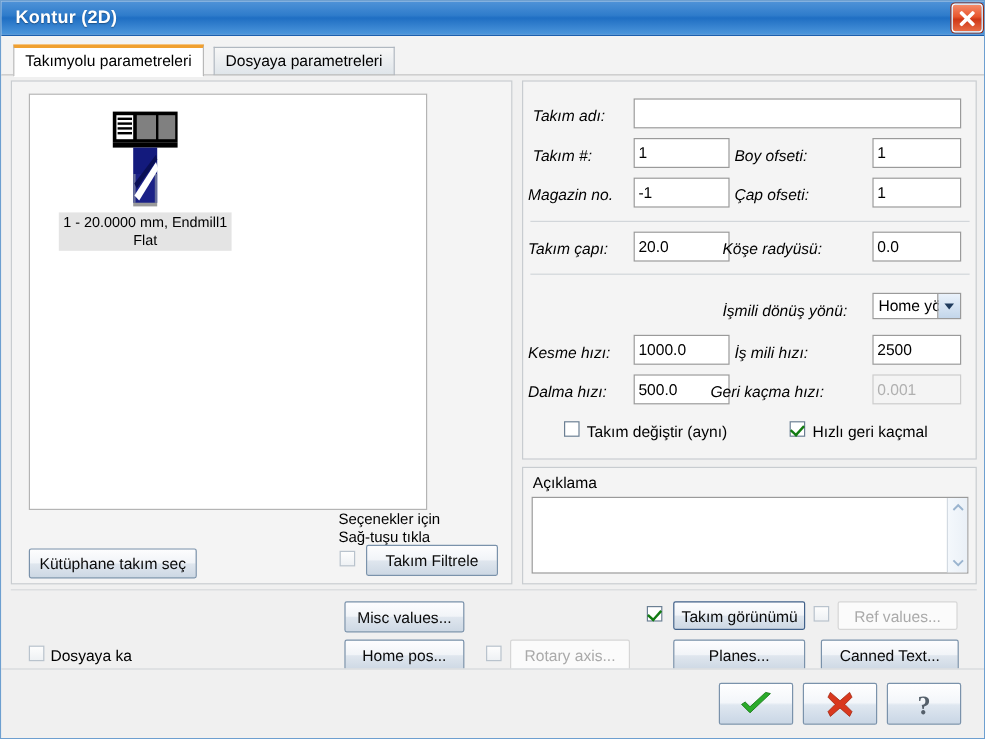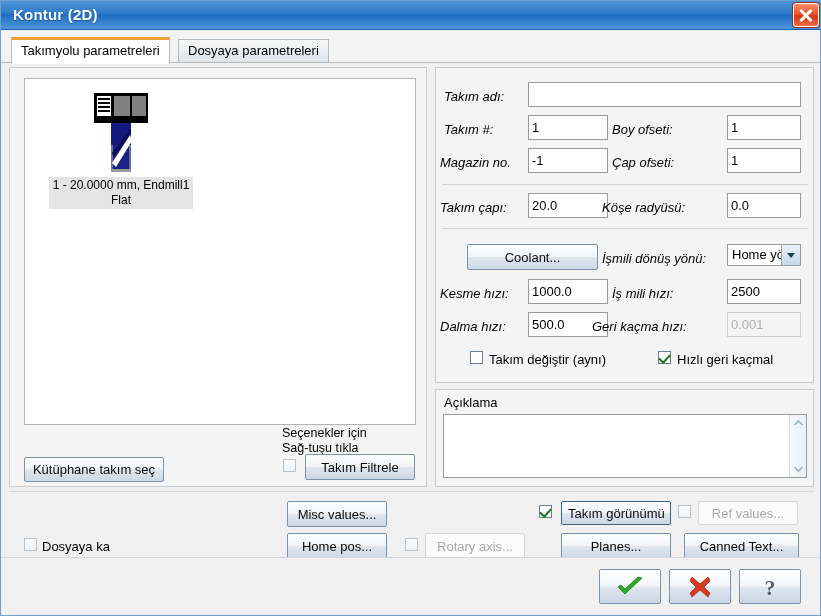--- a/index.html
+++ b/index.html
@@ -117,21 +117,21 @@
     position: absolute;
     left: 8px; top: 4px;
     width: 418px; height: 420px;
     border: 1px solid #c8ccd0;
     background: #f4f4f4;
     box-sizing: border-box;
   }
   .tool-list {
     position: absolute;
     left: 14px; top: 10px;
-    width: 392px; height: 347px;
+    width: 332px; height: 347px;
     background: #ffffff;
     border: 1px solid #b4b4b4;
     box-sizing: border-box;
     overflow: hidden;
   }
   .tool-item {
     position: absolute;
     left: 18px; top: 8px;
     width: 156px;
     text-align: center;
@@ -446,21 +446,20 @@
 
       <div class="hr" style="left:6px; top:116px; width:366px;"></div>
 
       <div class="lbl right" style="left:4px; top:133px; width:80px;">Takım çapı:</div>
       <input class="txt" style="left: 92px; top: 125px; width: 80px; height: 25px;" value="20.0">
       <div class="lbl right" style="left:166px; top:133px; width:120px;">Köşe radyüsü:</div>
       <input class="txt" style="left: 291px; top: 125px; width: 74px; height: 25px;" value="0.0">
 
       <div class="hr" style="left:6px; top:160px; width:366px;"></div>
 
-      <button class="btn" style="left:31px; top:176px; width:131px; height:26px;">Coolant...</button>
       <div class="lbl right" style="left:166px; top:184px; width:120px;">İşmili dönüş yönü:</div>
       <div class="combo" style="left:291px; top:176px; width:74px;">
         <span class="combo-text">Home yön</span>
         <span class="combo-arrow"></span>
       </div>
 
       <div class="lbl right" style="left:4px; top:219px; width:80px;">Kesme hızı:</div>
       <input class="txt" style="left: 92px; top: 211px; width: 80px; height: 25px;" value="1000.0">
       <div class="lbl right" style="left:176px; top:219px; width:110px;">İş mili hızı:</div>
       <input class="txt" style="left: 291px; top: 211px; width: 74px; height: 25px;" value="2500">

